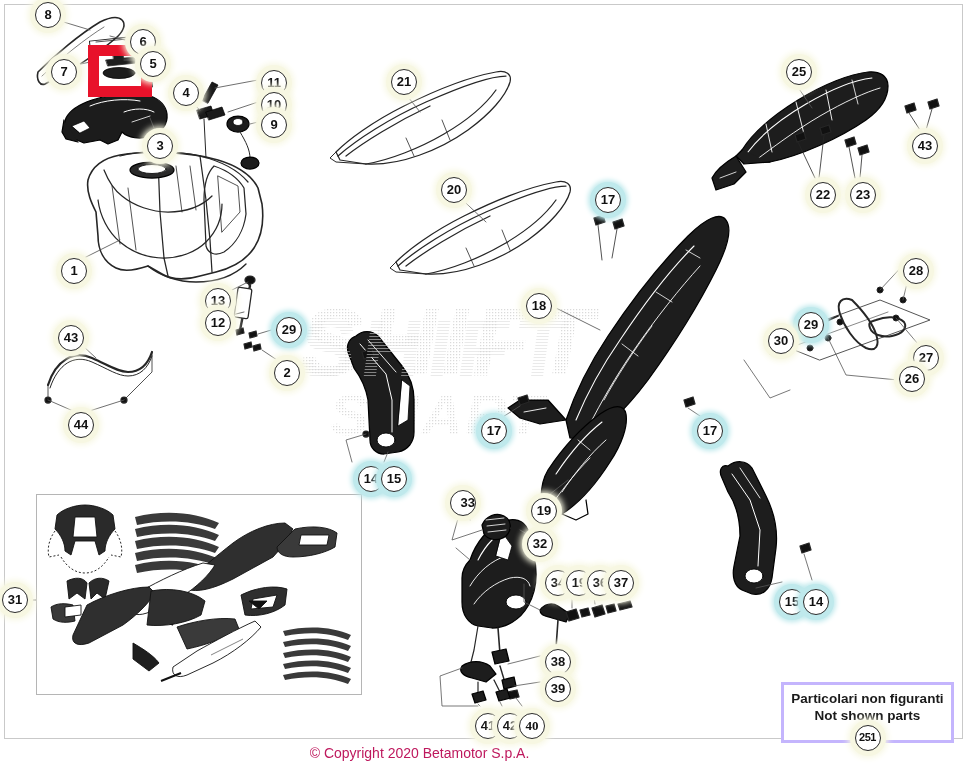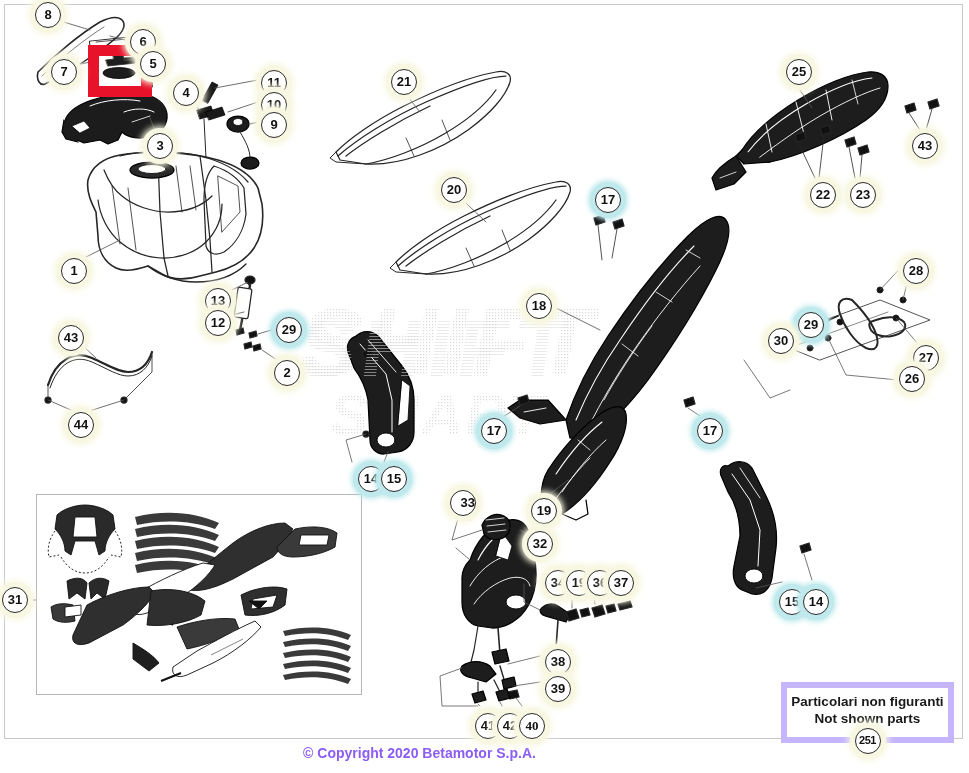--- a/index.html
+++ b/index.html
@@ -9,25 +9,25 @@
   #canvas{position:absolute;left:0;top:0;width:969px;height:773px;}
   .callout{position:absolute;width:26px;height:26px;border-radius:50%;
     border:1.4px solid #2b2b2b;background:#ffffff;color:#111;
     font-size:13px;font-weight:bold;line-height:23px;text-align:center;
     box-sizing:border-box;font-family:"Liberation Sans",sans-serif;z-index:40;}
   .callout.sm{font-size:11px;line-height:23px;letter-spacing:-0.5px;}
   .glow-yellow{box-shadow:0 0 0 5px #f7f7e2, 0 0 6px 7px #f7f7e2;}
   .glow-cyan{box-shadow:0 0 0 5px #bfe9ec, 0 0 5px 7px #bfe9ec;}
   .redbox{position:absolute;border:11px solid #e8122a;box-sizing:border-box;z-index:35;background:transparent;}
   .inset{position:absolute;border:1px solid #b5b5b5;background:#fff;box-sizing:border-box;z-index:20;}
-  .notshown{position:absolute;border:6px solid #c4b5fd;background:#fff;box-sizing:border-box;
+  .notshown{position:absolute;border:3px solid #c4b5fd;background:#fff;box-sizing:border-box;
     text-align:center;z-index:30;}
   .notshown .l1,.notshown .l2{font-size:13.5px;font-weight:bold;color:#1a1a1a;line-height:17px;}
   .copyright{position:absolute;left:0;top:745px;width:839px;text-align:center;
-    font-size:14px;font-weight:bold;color:#8b5cf6;z-index:30;}
+    font-size:14px;font-weight:normal;color:#be185d;z-index:30;}
   .wm{position:absolute;z-index:5;color:#dedede;font-weight:bold;
       font-family:"Liberation Sans",sans-serif;letter-spacing:6px;
       -webkit-user-select:none;user-select:none;}
 </style>
 </head>
 <body>
 
 <div id="page">
 
   <div id="frame"></div>

